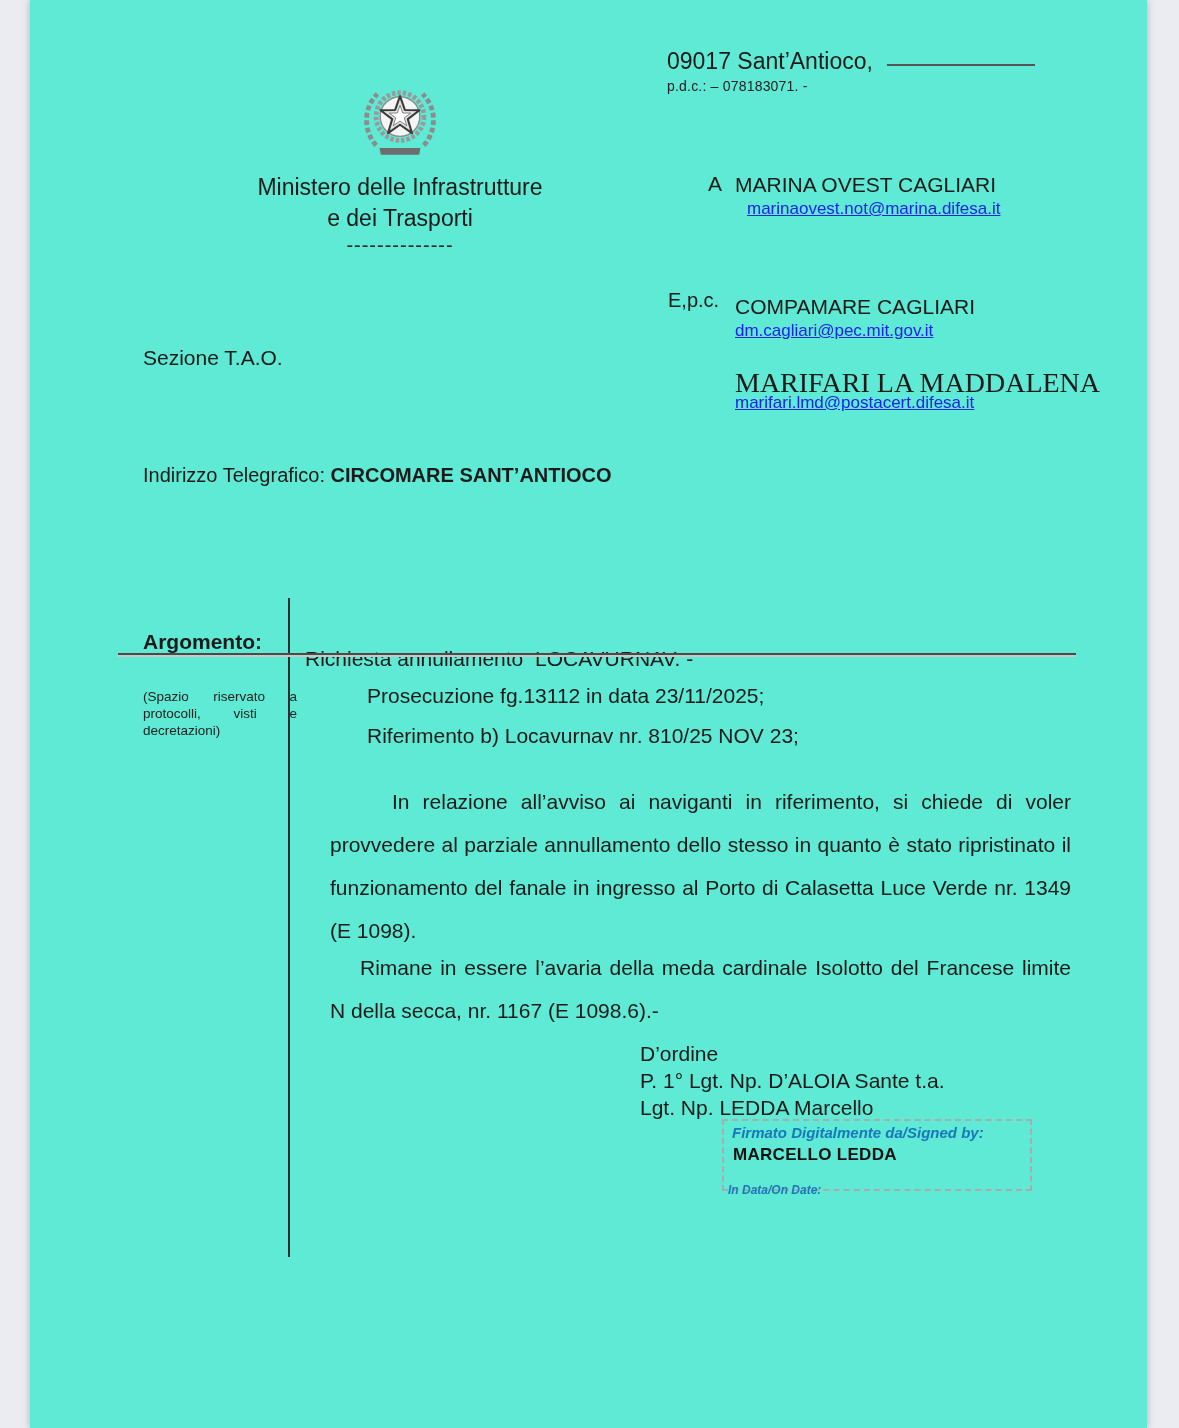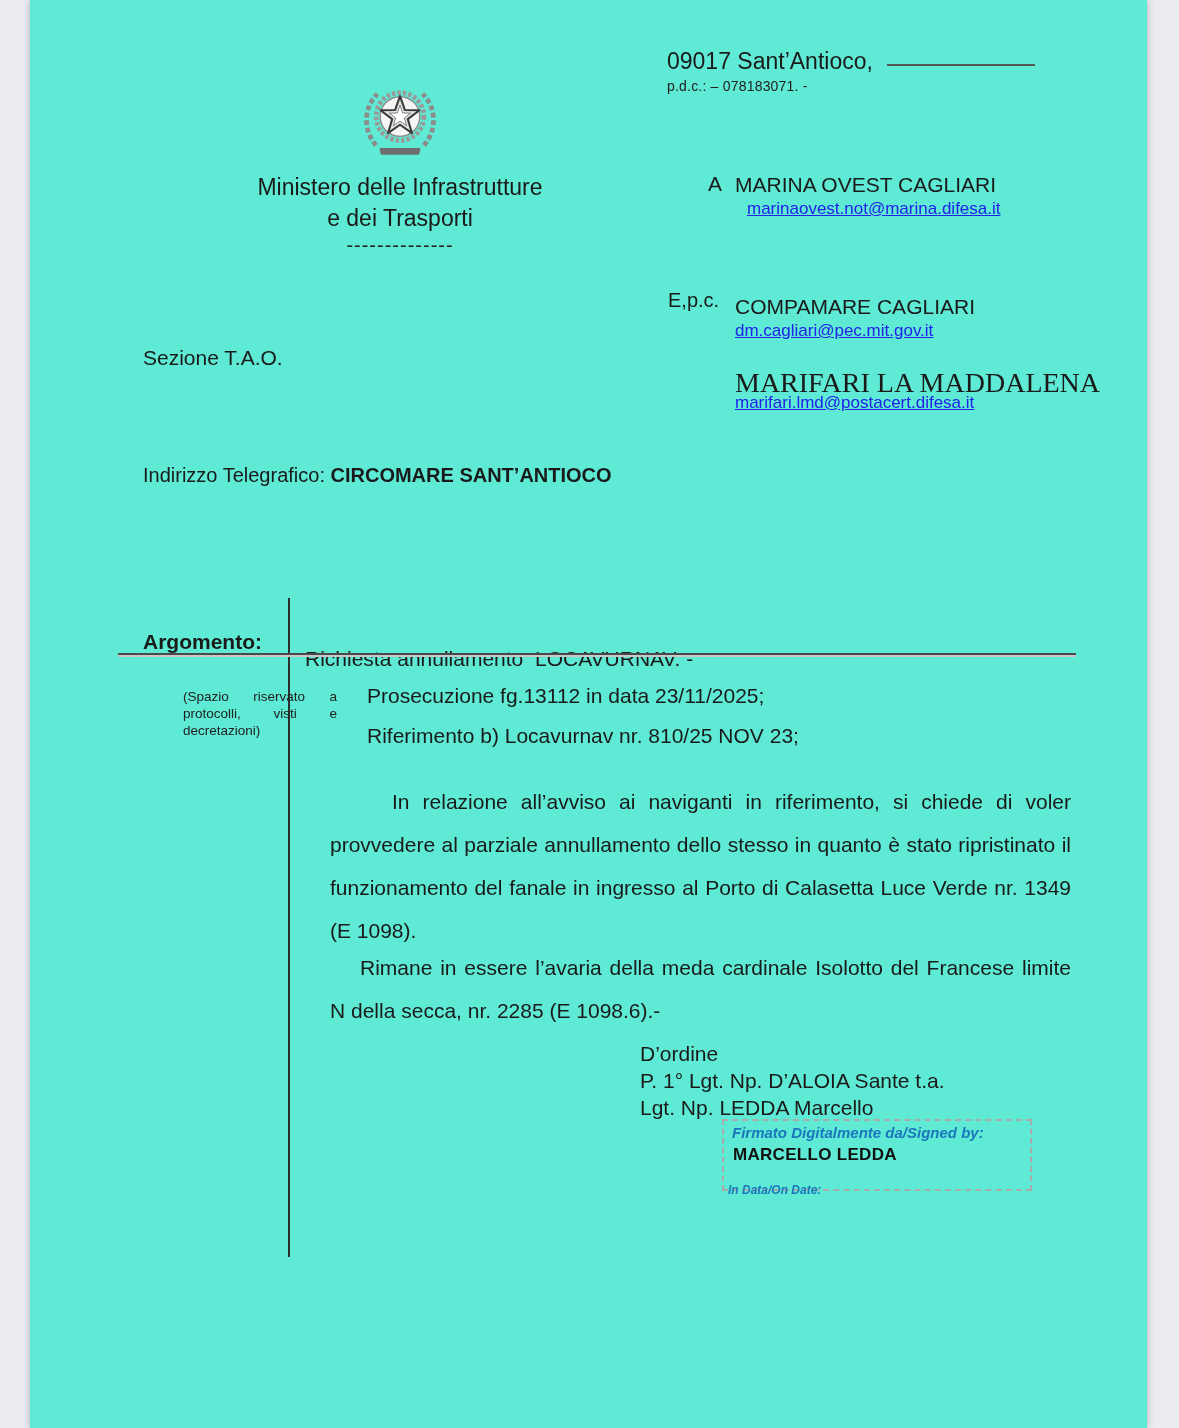--- a/index.html
+++ b/index.html
@@ -51,21 +51,21 @@
 
   
   .vline{left:258px;top:598px;width:0;height:659px;border-left:2px solid #2e2e2e;}
   .subject-label{left:113px;top:630px;font-size:21px;font-weight:bold;}
   .subject-value{left:275px;top:630px;font-size:21px;white-space:pre;margin-top:17px;}
   .subject-rule{left:88px;top:653px;width:958px;height:2px;background:#4a4a4a;border-bottom:2px solid #c9c9c9;}
 
   .protocol-note{
     left:113px;top:688px;width:154px;
     font-size:13.5px;line-height:17px;
-    text-align:justify;text-align-last:left;color:#222;margin-left:40px;
+    text-align:justify;text-align-last:left;color:#222;
   }
   .refs{left:337px;top:684px;font-size:21px;}
   .refs .ref-line{margin-bottom:16px;}
 
   
   .body-text{left:300px;top:780px;width:741px;font-size:21px;line-height:43px;}
   .body-text p{margin:0;text-align:justify;}
   .body-text p.p1{text-indent:62px;}
   .body-text p.p2{text-indent:30px;margin-top:-6px;}
 
@@ -136,21 +136,21 @@
 
   <div class="abs protocol-note">(Spazio riservato a protocolli, visti e decretazioni)</div>
 
   <div class="abs refs">
     <div class="ref-line">Prosecuzione fg.13112 in data 23/11/2025;</div>
     <div class="ref-line">Riferimento b) Locavurnav nr. 810/25 NOV 23;</div>
   </div>
 
   <div class="abs body-text">
     <p class="p1">In relazione all’avviso ai naviganti in riferimento, si chiede di voler provvedere al parziale annullamento dello stesso in quanto è stato ripristinato il funzionamento del fanale in ingresso al Porto di Calasetta Luce Verde nr. 1349 (E 1098).</p>
-    <p class="p2">Rimane in essere l’avaria della meda cardinale Isolotto del Francese limite N della secca, nr. 2285 (E 1098.6).-</p>
+    <p class="p2">Rimane in essere l’avaria della meda cardinale Isolotto del Francese limite N della secca, nr. 1167 (E 1098.6).-</p>
   </div>
 
   <div class="abs sig-block">
     <div>D’ordine</div>
     <div>P. 1° Lgt. Np. D’ALOIA Sante t.a.</div>
     <div>Lgt. Np. LEDDA Marcello</div>
   </div>
 
   <div class="abs sig-box">
     <div class="sig-signedby">Firmato Digitalmente da/Signed by:</div>

